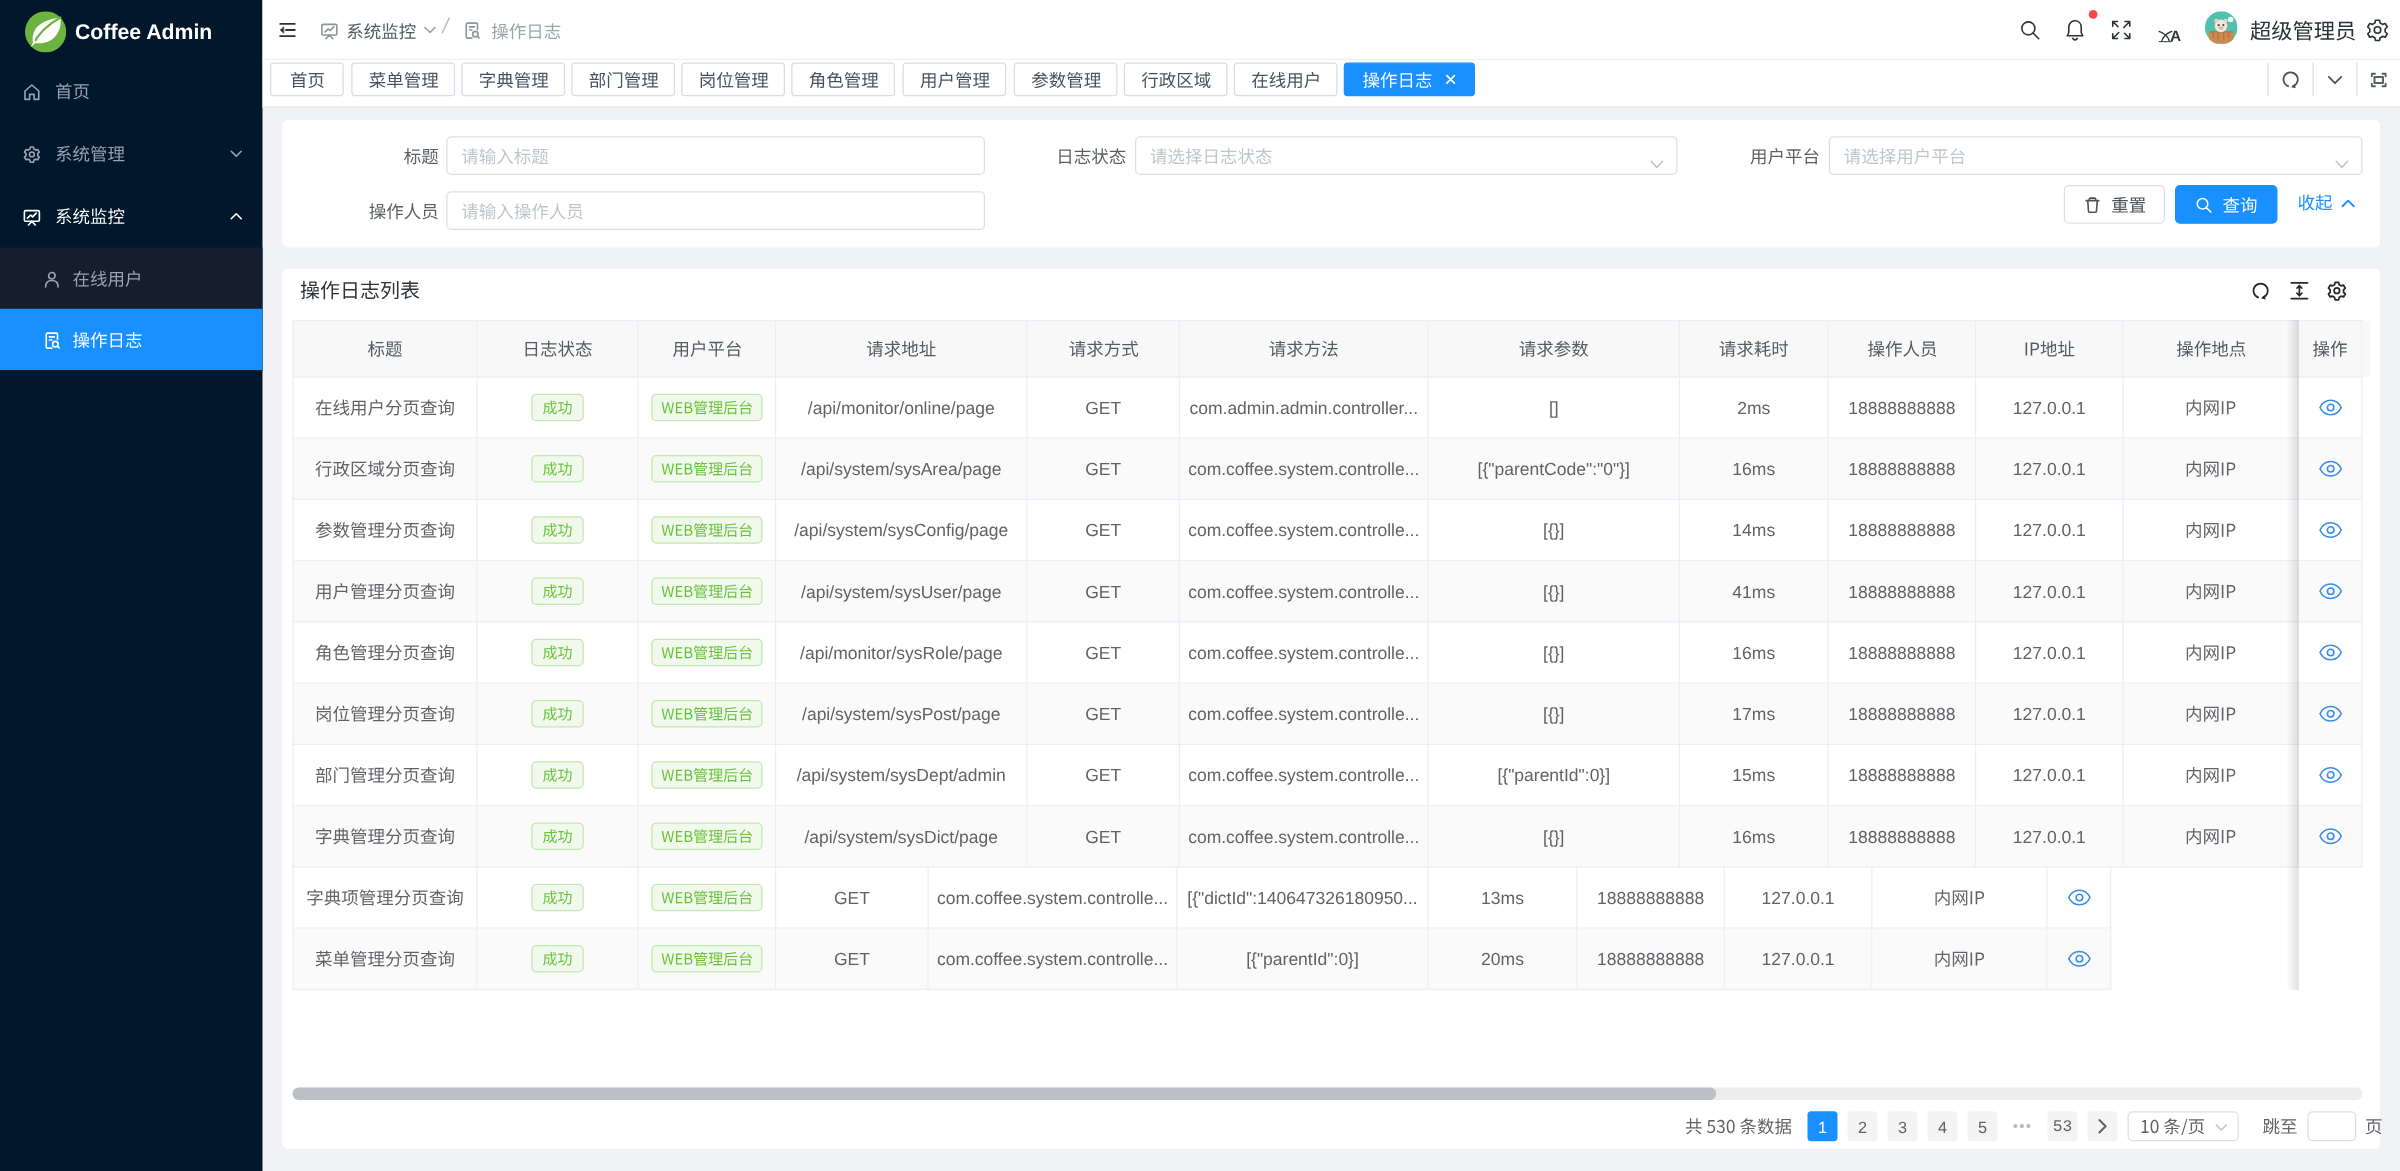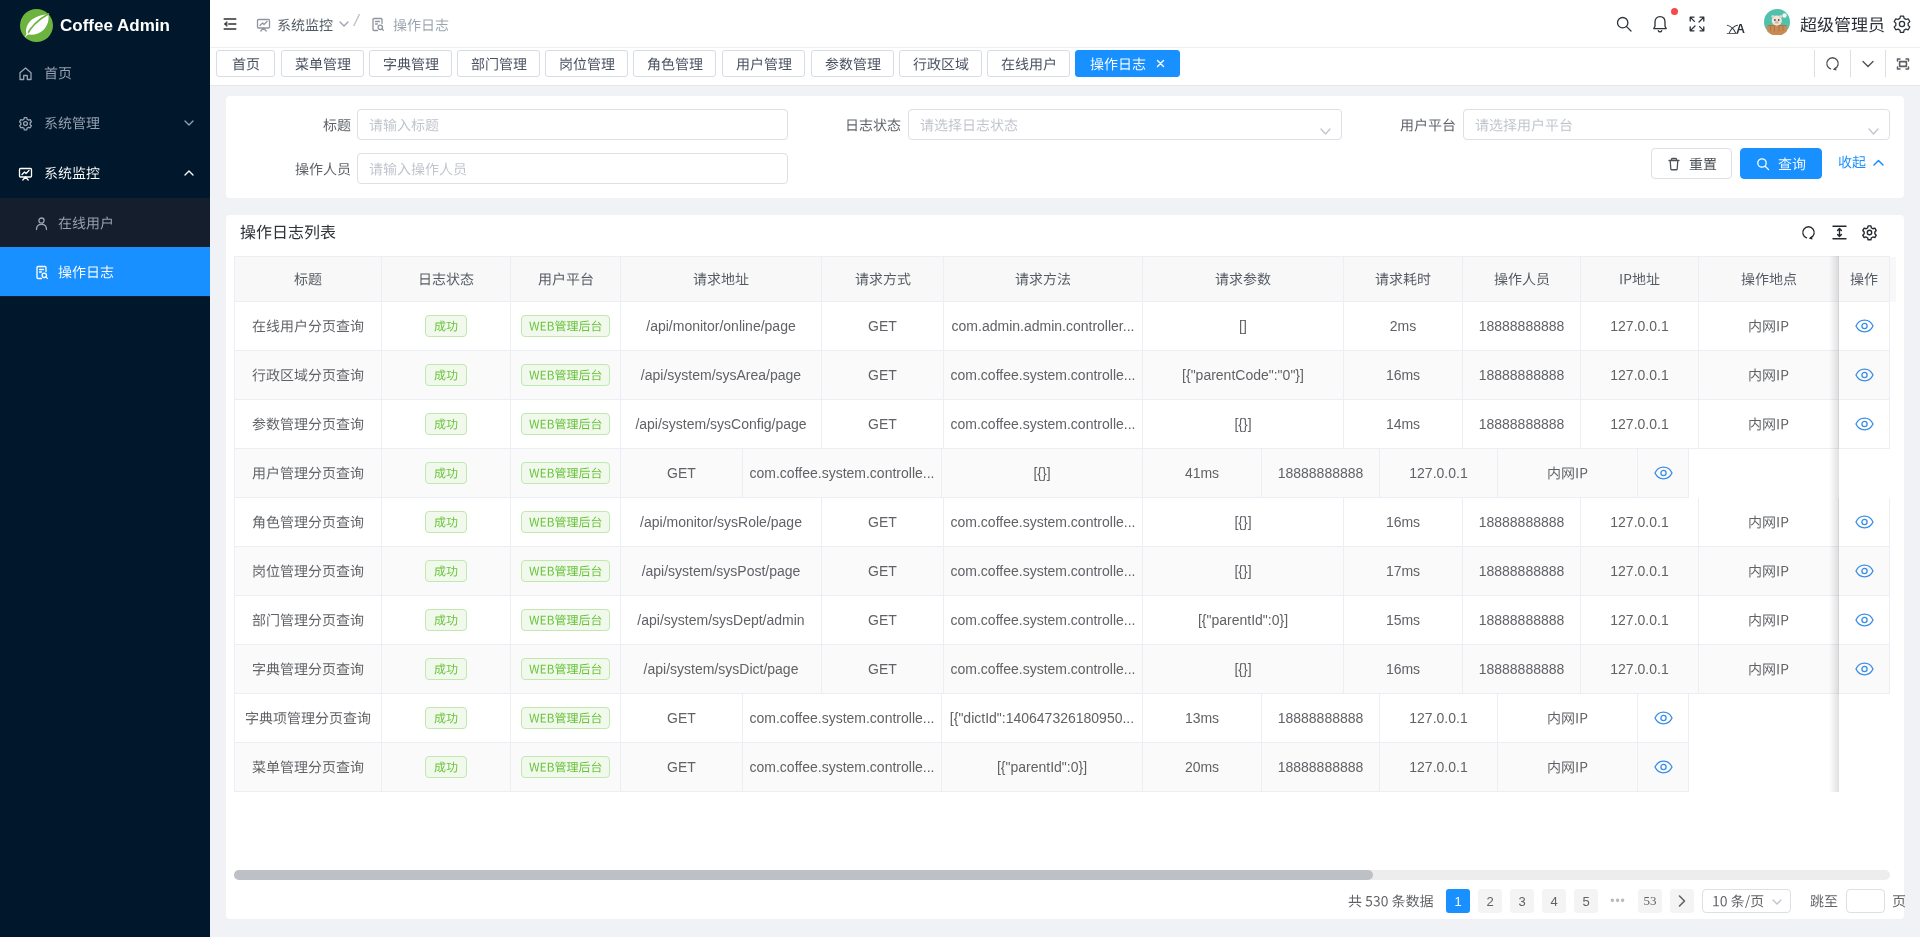--- a/index.html
+++ b/index.html
@@ -569,20 +569,21 @@
             </svg>
           </span>
         </div>
 <div class="td" style="width:110px">
           <span class="tag" style="width:89px">
             <svg class="t" width="73.5" height="12" viewBox="0 -880 6124 1000">
               <use href="#g36"></use>
             </svg>
           </span>
         </div>
+<div class="td" style="width:201px">/api/system/sysUser/page</div>
 <div class="td" style="width:122px">GET</div>
 <div class="td" style="width:199px">com.coffee.system.controlle...</div>
 <div class="td" style="width:201px">[{}]</div>
 <div class="td" style="width:119px">41ms</div>
 <div class="td" style="width:118px">18888888888</div>
 <div class="td" style="width:118px">127.0.0.1</div>
 <div class="td" style="width:140px">
           <svg class="t" width="41.0" height="14" viewBox="0 -880 2926 1000">
             <use href="#g37"></use>
           </svg>
@@ -848,21 +849,21 @@
 <div class="pgbox" style="left:1316px;top:674px;width:24px;">
       <span style="font-family:'Liberation Sans'">4</span>
     </div>
 <div class="pgbox" style="left:1348px;top:674px;width:24px;">
       <span style="font-family:'Liberation Sans'">5</span>
     </div>
 <div class="abs" style="left:1380px;top:674px;width:24px;height:24px;color:#b6bac1;display:flex;align-items:center;justify-content:center">
       <span style="font-size:12px;letter-spacing:1px">•••</span>
     </div>
 <div class="pgbox" style="left:1412px;top:674px;width:24px;">
-      <span style="font-family:Liberation Serif, serif">53</span>
+      <span style="font-family:Liberation Mono, monospace">53</span>
     </div>
 <div class="pgbox" style="left:1444px;top:674px;width:24px;">
       <svg class="ic" width="8" height="12" viewBox="0 0 8 12" fill="none" stroke="#606266" stroke-width="1.3" stroke-linecap="round" stroke-linejoin="round">
         <path d="M1.5 1 L6.5 6 L1.5 11" stroke-width="1.6"></path>
       </svg>
     </div>
 <div class="abs flex" style="left:1476px;top:674px;width:89px;height:24px;border:1px solid #dcdfe6;border-radius:4px;background:#fff;padding-left:9px;color:#606266">
       <svg class="t" width="52.2" height="14" viewBox="0 -880 3726 1000">
         <use href="#g48"></use>
       </svg>

